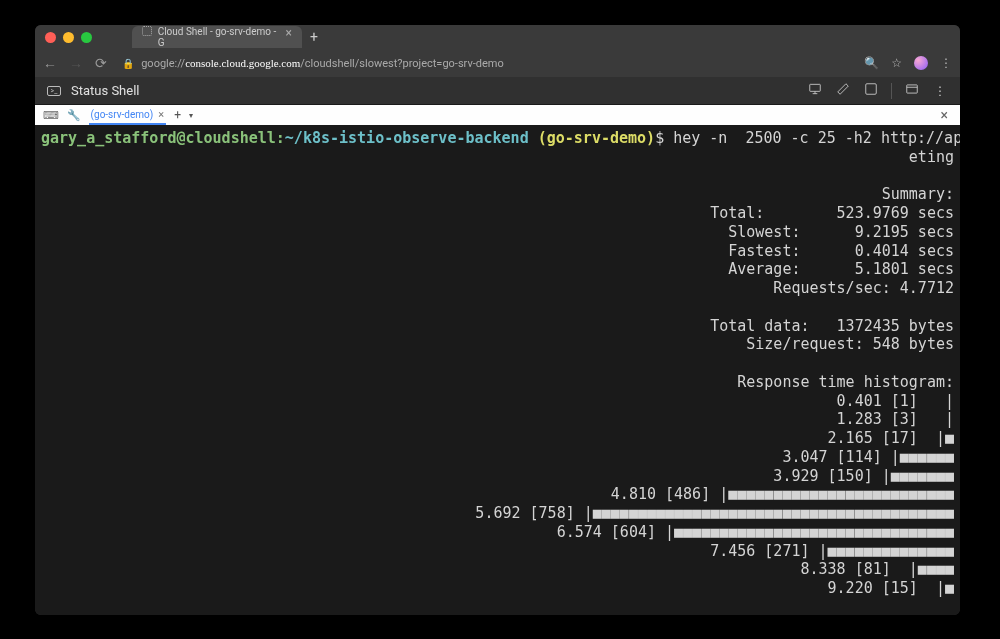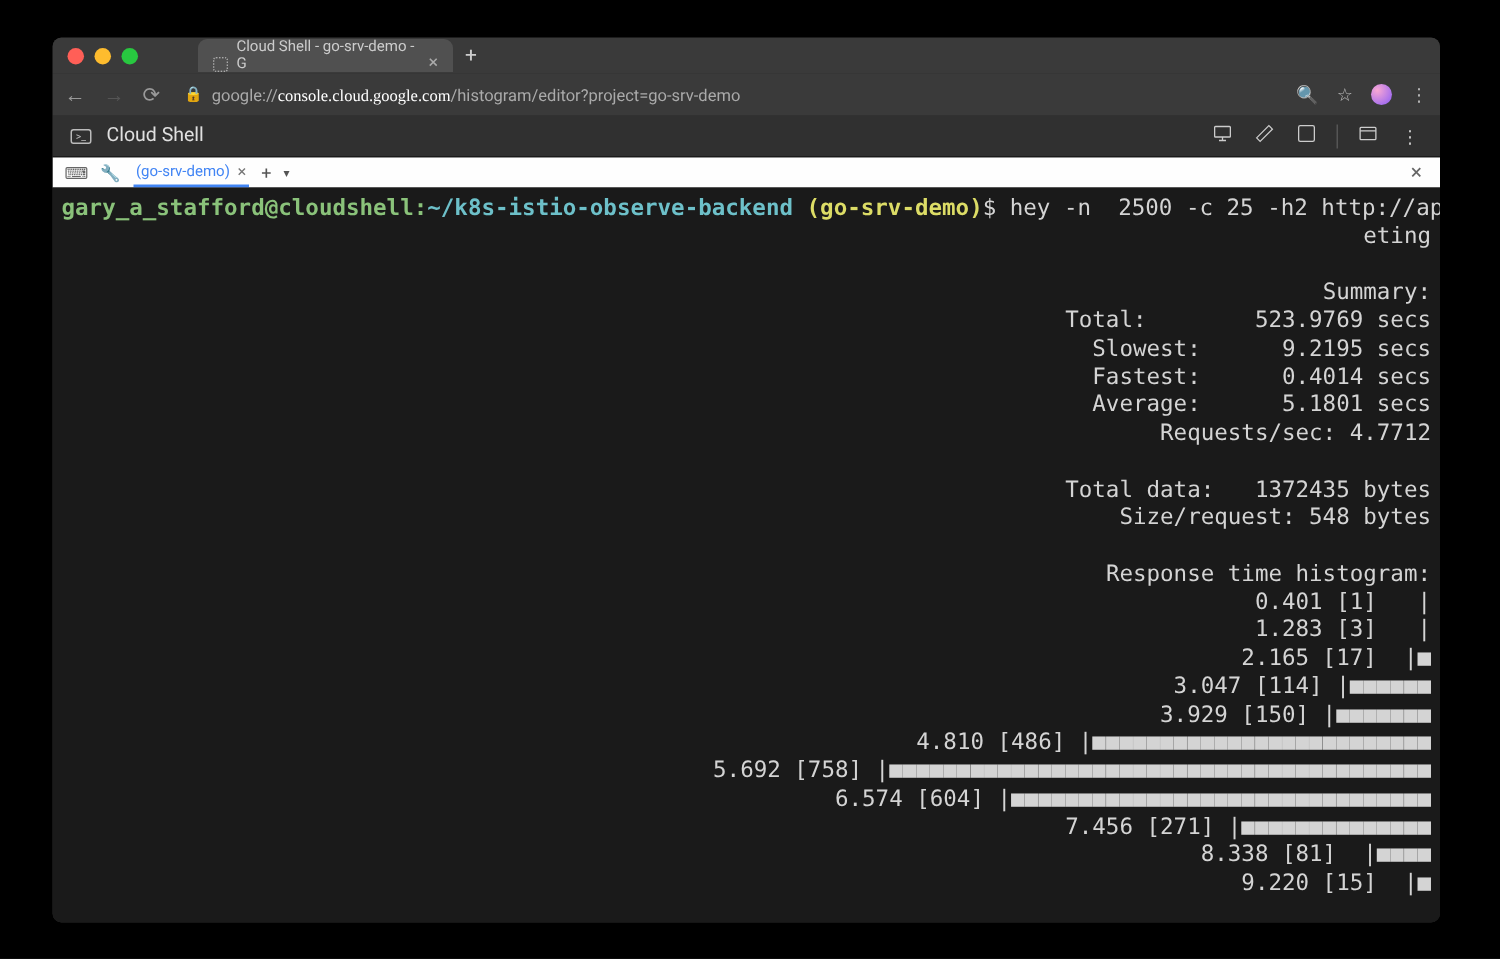--- a/index.html
+++ b/index.html
@@ -35,21 +35,21 @@
   .traffic-light { width: 11px; height: 11px; border-radius: 50%; }
   .tl-red { background: #ff5f57; }
   .tl-yellow { background: #febc2e; }
   .tl-green { background: #28c840; }
   .browser-tab {
     margin-left: 40px;
     height: 22px;
     background: #505050;
     border-radius: 6px 6px 0 0;
     display: flex;
-    align-items: flex-end;
+    align-items: flex-start;
     padding: 0 10px;
     gap: 6px;
     font-size: 10px;
     color: #ccc;
     max-width: 170px;
   }
   .browser-tab .favicon { width: 10px; height: 10px; border: 1px dotted #aaa; border-radius: 2px; }
   .browser-tab .tab-close { color: #aaa; font-size: 12px; margin-left: auto; }
   .new-tab { margin-left: 8px; color: #ccc; font-size: 14px; }
   .address-bar {
@@ -152,34 +152,34 @@
     </div>
     <span class="new-tab">+</span>
   </div>
 
   <div class="address-bar">
     <span class="nav-btn">←</span>
     <span class="nav-btn disabled">→</span>
     <span class="nav-btn">⟳</span>
     <div class="url-box">
       <span class="lock-icon">🔒</span>
-      <span class="url-text"><span>google://</span><span class="host">console.cloud.google.com</span><span>/histogram/editor?project=go-srv-demo</span></span>
+      <span class="url-text"><span>google://</span><span class="host">console.cloud.google.com</span><span>/cloudshell/slowest?project=go-srv-demo</span></span>
     </div>
     <div class="addr-icons">
       <span class="addr-icon">🔍</span>
       <span class="addr-icon">☆</span>
       <span class="avatar"></span>
       <span class="addr-icon">⋮</span>
     </div>
   </div>
 
   <div class="app-header">
     <div class="app-header-left">
       <span class="shell-icon">&gt;_</span>
-      <span>Cloud Shell</span>
+      <span>Status Shell</span>
     </div>
     <div class="app-header-right">
       <span class="hdr-icon"><svg viewBox="0 0 24 24">
             <rect x="3" y="4" width="18" height="12" rx="1"></rect>
             <line x1="8" y1="20" x2="16" y2="20"></line>
             <line x1="12" y1="16" x2="12" y2="20"></line>
           </svg></span>
       <span class="hdr-icon"><svg viewBox="0 0 24 24">
             <path d="M3 17l4 4L21 7l-4-4L3 17z"></path>
           </svg></span>

